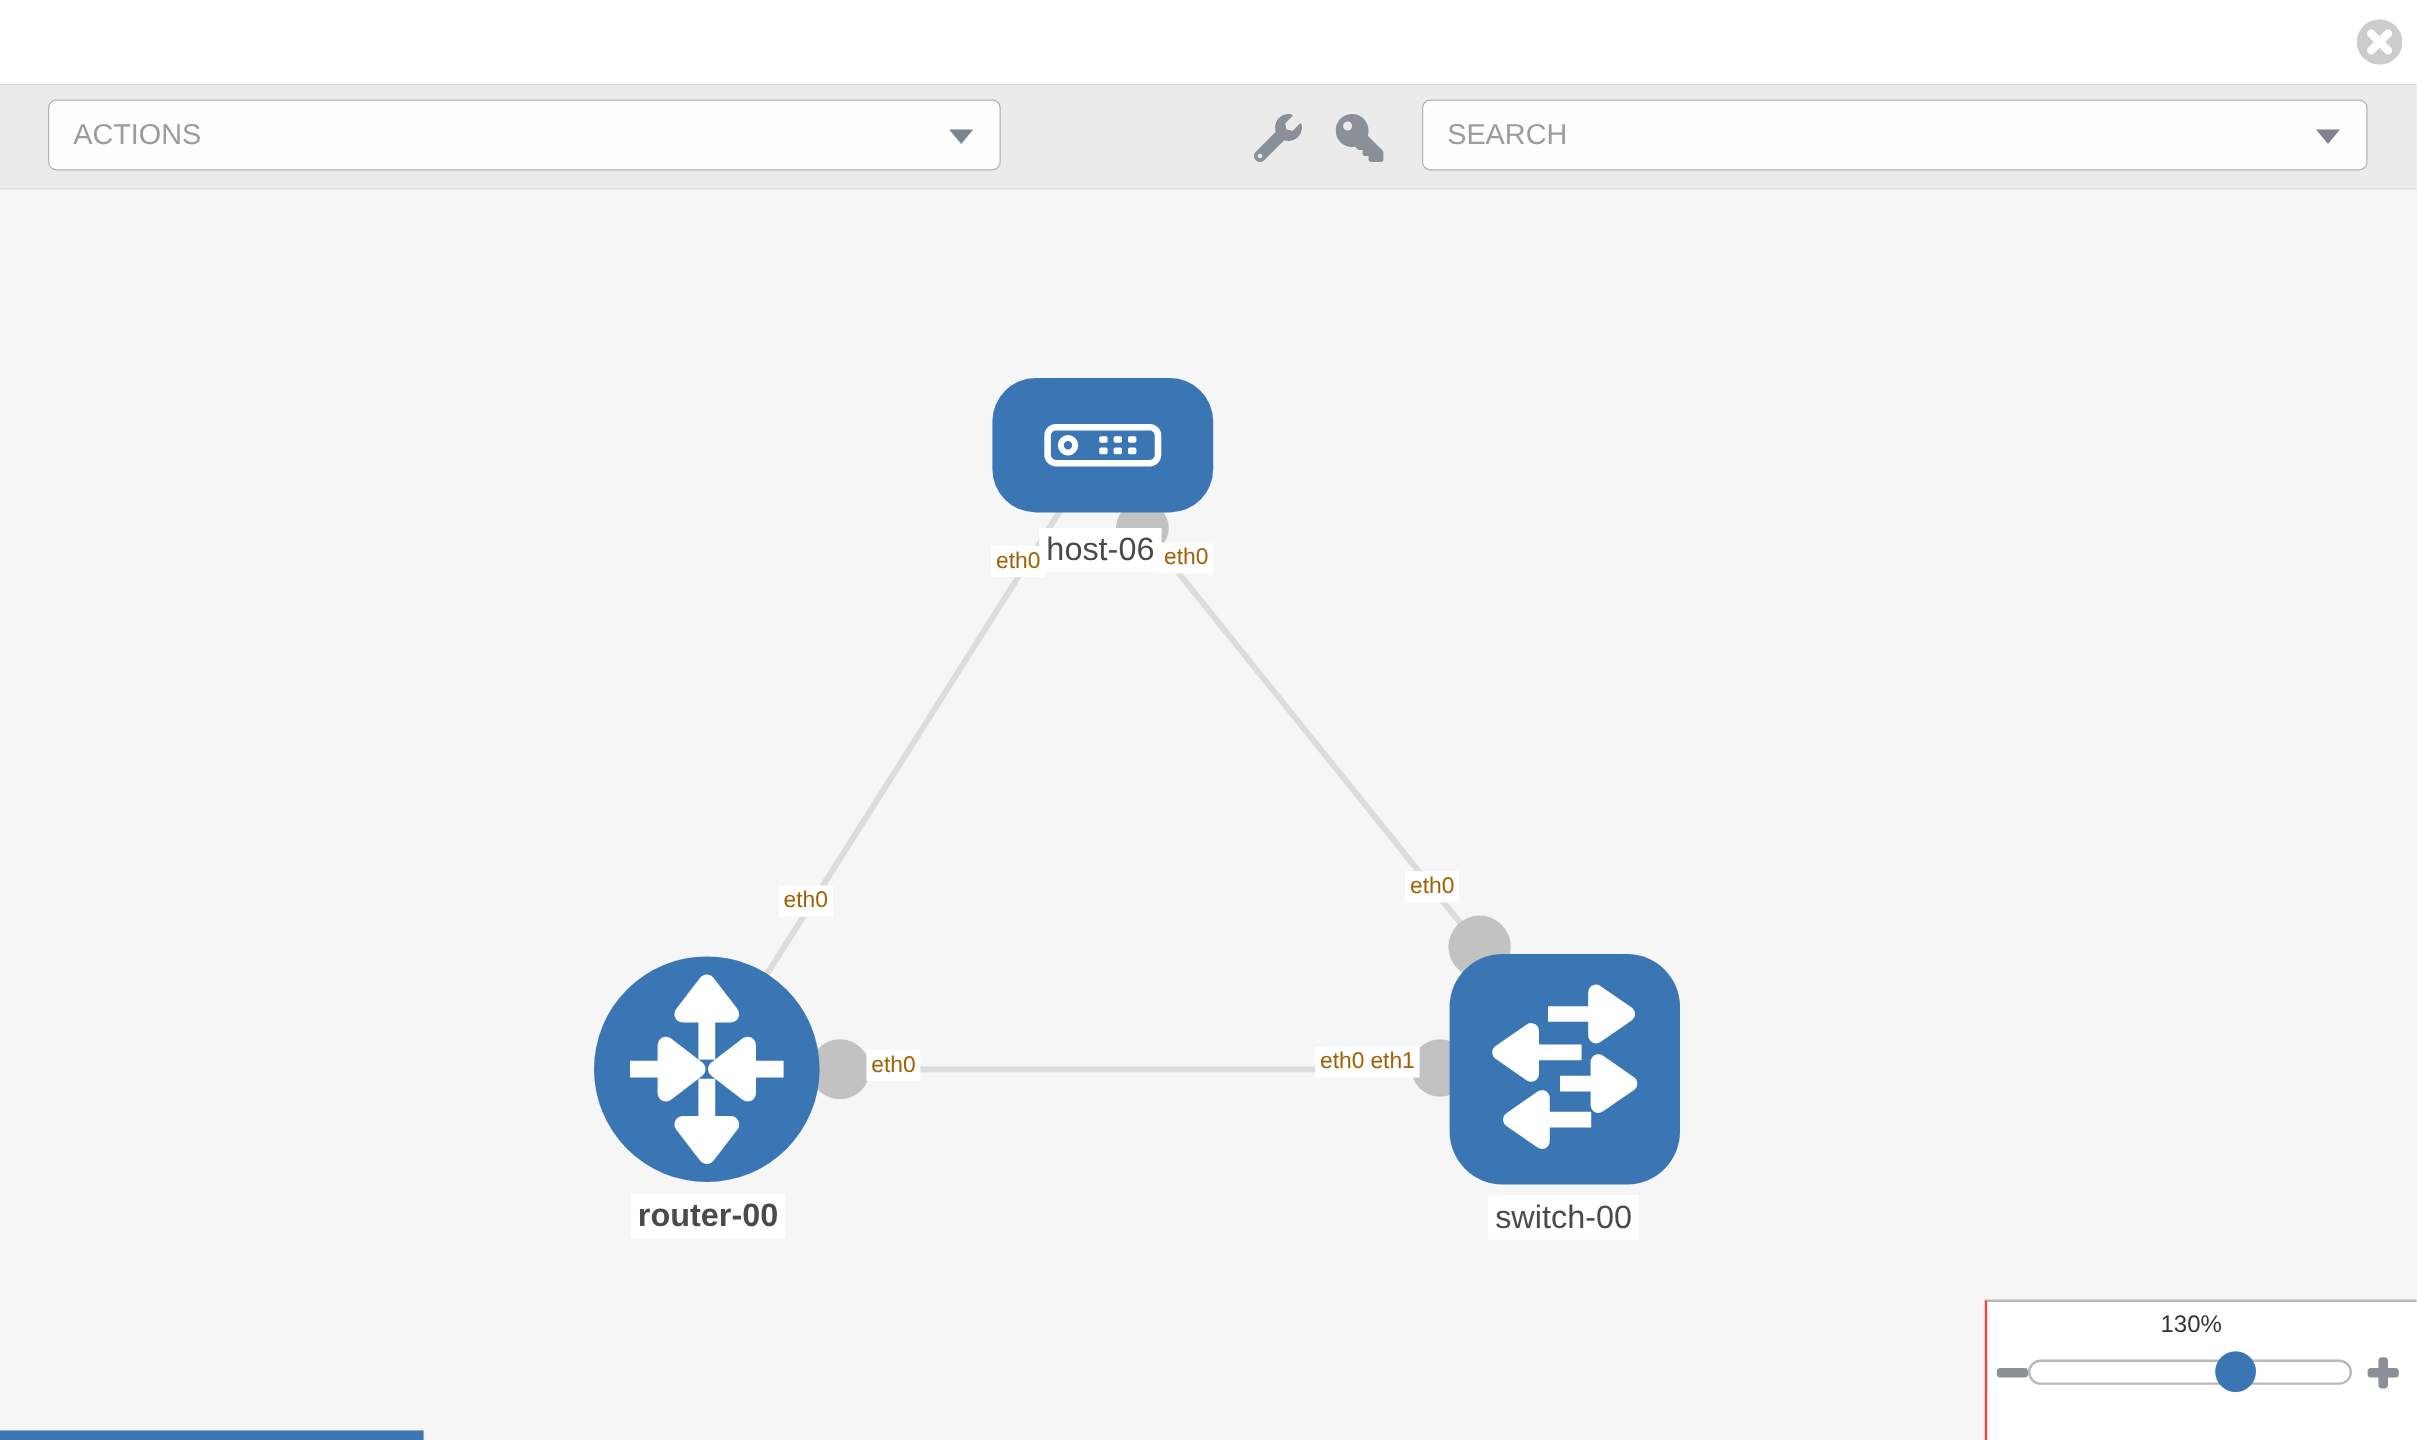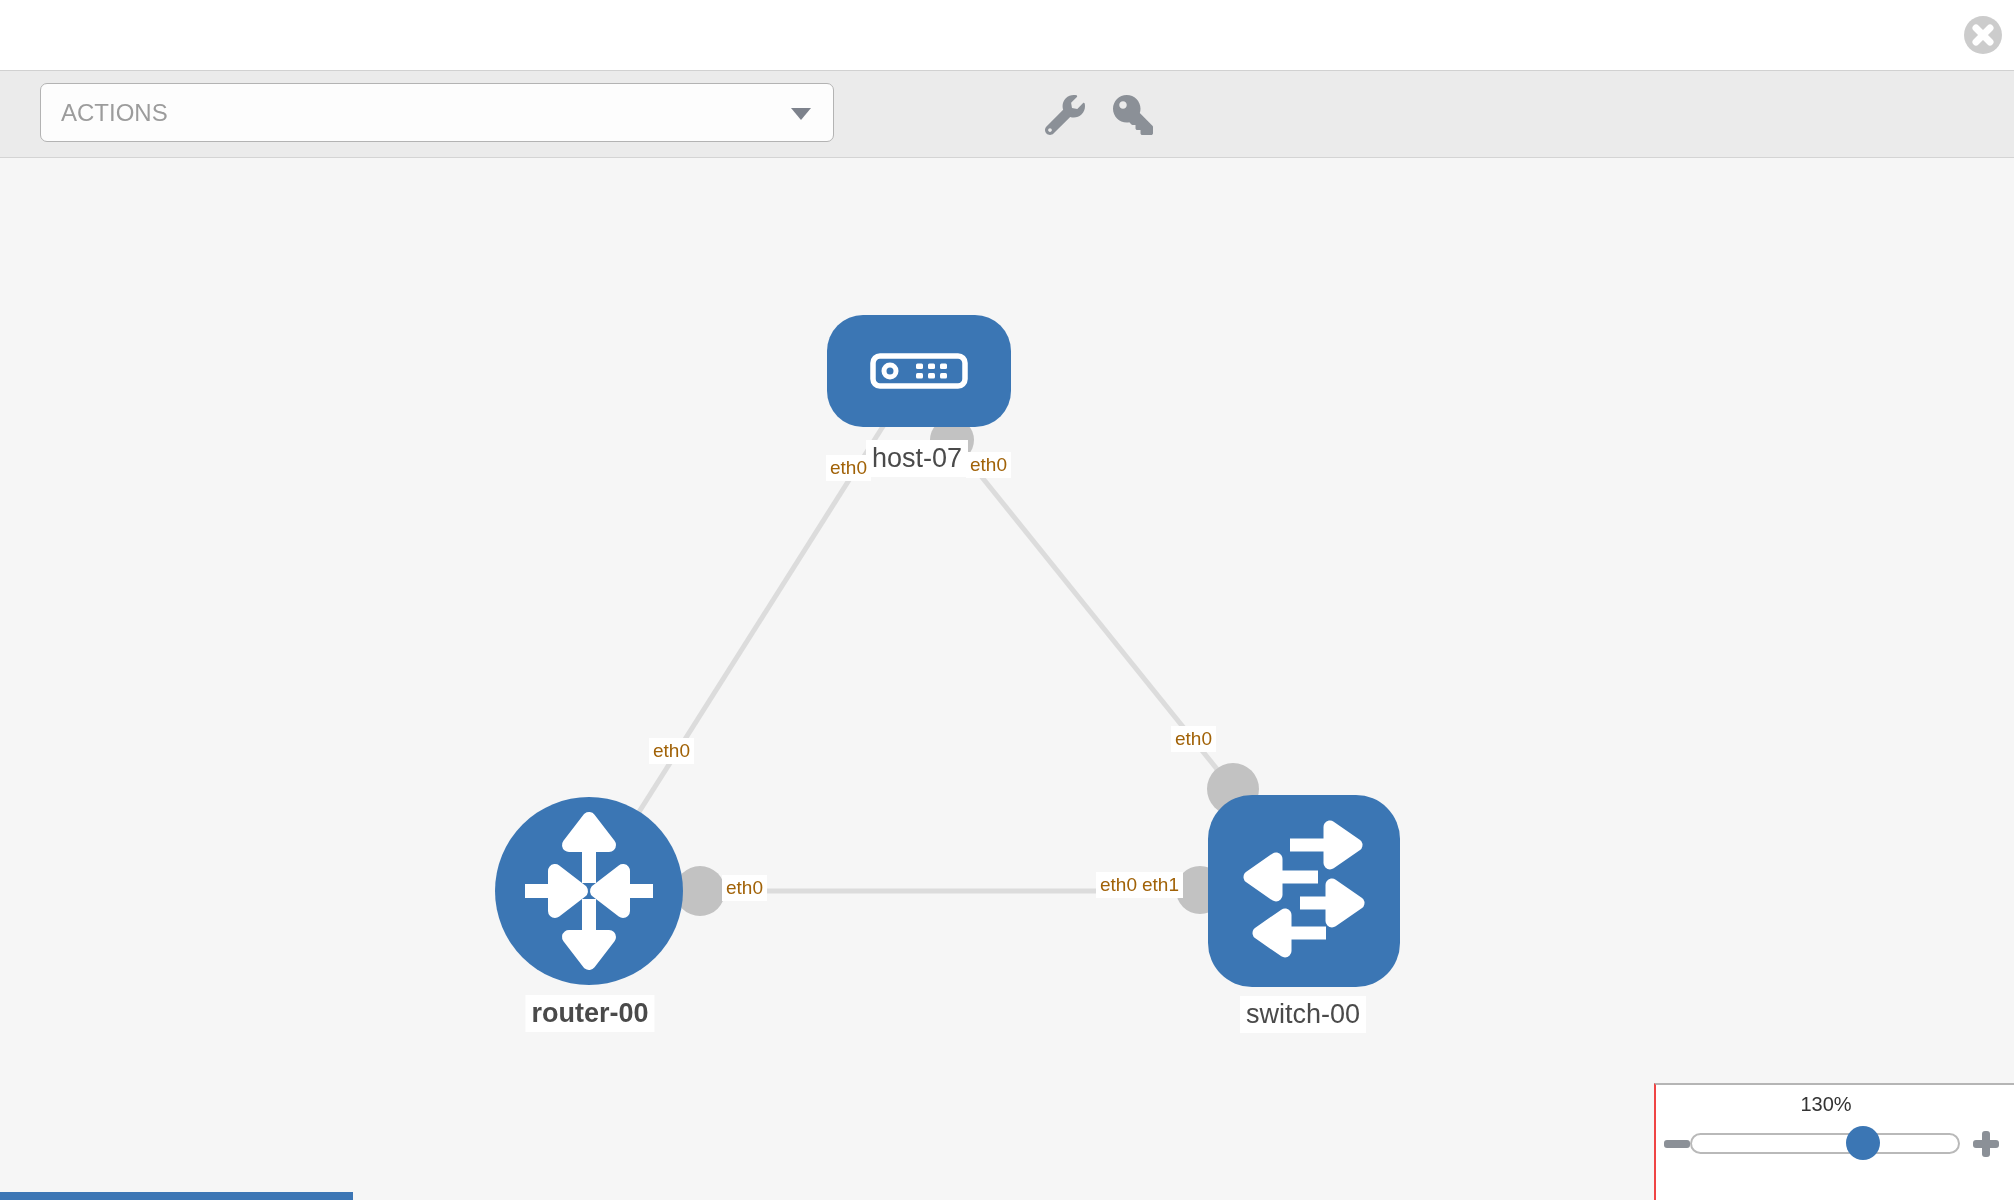--- a/index.html
+++ b/index.html
@@ -149,20 +149,24 @@
     </button>
 
     <button class="tool-icon-btn" id="key-btn">
       <svg width="40" height="40" viewBox="0 0 512 512">
         <g transform="scale(-1,1) translate(-512,0)">
           <path fill="#8b9097" d="M512 176.001C512 273.203 433.202 352 336 352c-11.22 0-22.19-1.062-32.827-3.069l-24.012 27.014A23.999 23.999 0 0 1 261.223 384H224v40c0 13.255-10.745 24-24 24h-40v40c0 13.255-10.745 24-24 24H24c-13.255 0-24-10.745-24-24v-78.059c0-6.365 2.529-12.47 7.029-16.971l161.802-161.802C163.108 213.814 160 195.271 160 176 160 78.798 238.797.001 335.999 0 433.488-.001 512 78.511 512 176.001zM336 128c0 26.51 21.49 48 48 48s48-21.49 48-48-21.49-48-48-48-48 21.49-48 48z"></path>
         </g>
       </svg>
     </button>
 
+    <div class="combo" id="search-combo">
+      <span class="combo-text">SEARCH</span>
+      <span class="caret"></span>
+    </div>
   </div>
 
   <div id="canvas"></div>
 
   <svg id="wires" viewBox="0 0 2014 1200">
 
     <line x1="918" y1="371" x2="589" y2="891" stroke="#dcdcdc" stroke-width="5"></line>
     <line x1="952" y1="440" x2="1233" y2="789" stroke="#dcdcdc" stroke-width="5"></line>
     <line x1="589" y1="891" x2="1304" y2="891" stroke="#dcdcdc" stroke-width="5"></line>
 
@@ -208,21 +212,21 @@
         <line x1="110" y1="82" x2="64" y2="82"></line>
         <polygon points="42,82 68,64 68,100"></polygon>
         <line x1="92" y1="108" x2="128" y2="108"></line>
         <polygon points="150,108 124,90 124,126"></polygon>
         <line x1="118" y1="138" x2="73" y2="138"></line>
         <polygon points="51,138 77,120 77,156"></polygon>
       </g>
     </svg>
   </div>
 
-  <div class="node-label" id="label-host">host-07</div>
+  <div class="node-label" id="label-host">host-06</div>
   <div class="node-label" id="label-router">router-00</div>
   <div class="node-label" id="label-switch">switch-00</div>
 
   <div class="if-label" id="if-host-left">eth0</div>
   <div class="if-label" id="if-host-right">eth0</div>
   <div class="if-label" id="if-router-top">eth0</div>
   <div class="if-label" id="if-router-right">eth0</div>
   <div class="if-label" id="if-switch-eth0-under">eth0</div>
   <div class="if-label" id="if-switch-eth1">eth1</div>
   <div class="if-label" id="if-switch-top">eth0</div>

